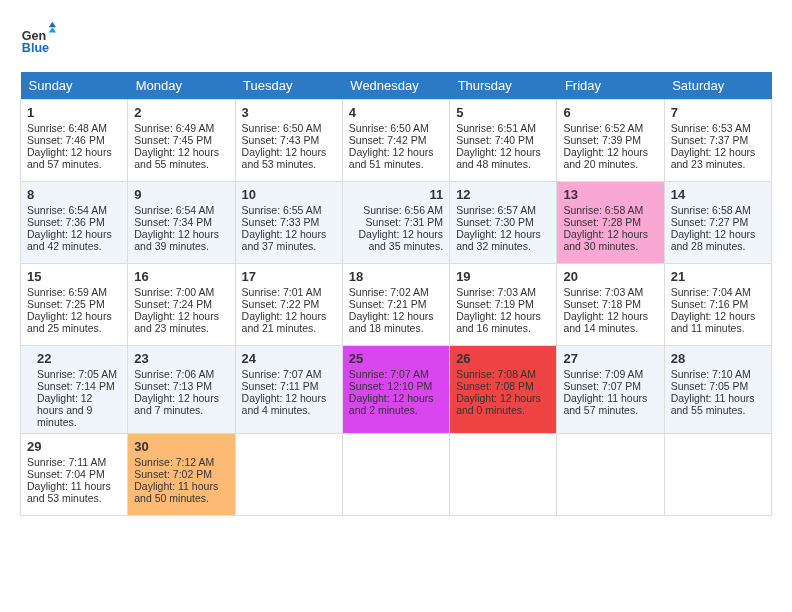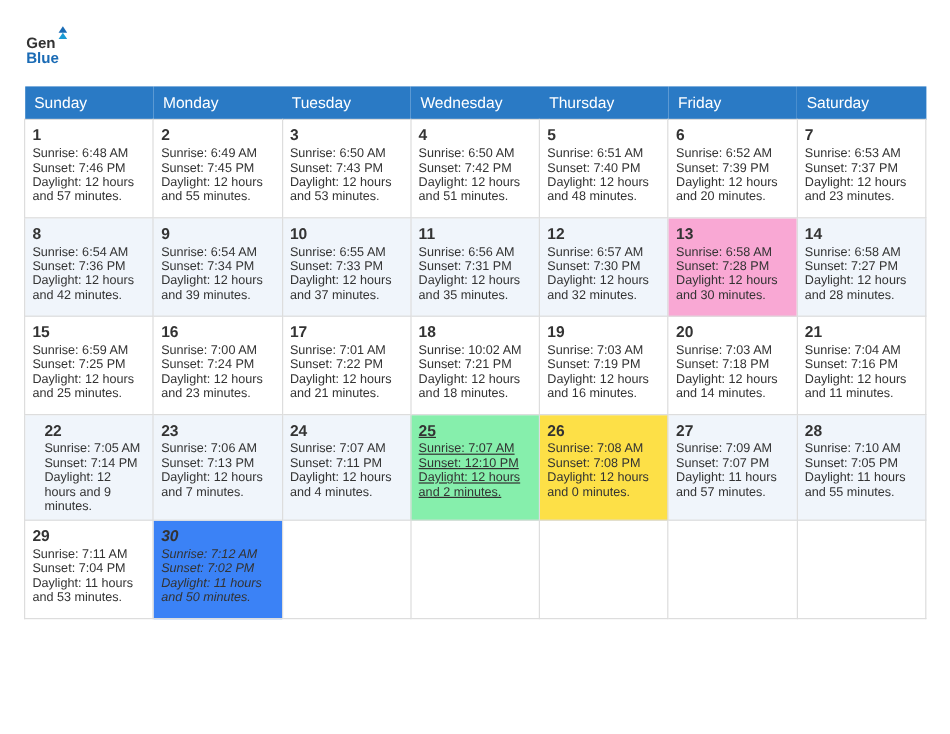--- a/index.html
+++ b/index.html
@@ -120,46 +120,46 @@
         <td style="background-color: rgb(255, 255, 255);"><span class="day-num">3</span><span>Sunrise: 6:50 AM</span><br><span>Sunset: 7:43 PM</span><br><span>Daylight: 12 hours and 53 minutes.</span></td>
         <td style="background-color: rgb(255, 255, 255);"><span class="day-num">4</span><span>Sunrise: 6:50 AM</span><br><span>Sunset: 7:42 PM</span><br><span>Daylight: 12 hours and 51 minutes.</span></td>
         <td style="background-color: rgb(255, 255, 255);"><span class="day-num">5</span><span>Sunrise: 6:51 AM</span><br><span>Sunset: 7:40 PM</span><br><span>Daylight: 12 hours and 48 minutes.</span></td>
         <td style="background-color: rgb(255, 255, 255);"><span class="day-num">6</span><span>Sunrise: 6:52 AM</span><br><span>Sunset: 7:39 PM</span><br><span>Daylight: 12 hours and 20 minutes.</span></td>
         <td style="background-color: rgb(255, 255, 255);"><span class="day-num">7</span><span>Sunrise: 6:53 AM</span><br><span>Sunset: 7:37 PM</span><br><span>Daylight: 12 hours and 23 minutes.</span></td>
       </tr>
       <tr>
         <td style="background-color: rgb(240, 245, 251);"><span class="day-num">8</span><span>Sunrise: 6:54 AM</span><br><span>Sunset: 7:36 PM</span><br><span>Daylight: 12 hours and 42 minutes.</span></td>
         <td style="background-color: rgb(240, 245, 251);"><span class="day-num">9</span><span>Sunrise: 6:54 AM</span><br><span>Sunset: 7:34 PM</span><br><span>Daylight: 12 hours and 39 minutes.</span></td>
         <td style="background-color: rgb(240, 245, 251);"><span class="day-num">10</span><span>Sunrise: 6:55 AM</span><br><span>Sunset: 7:33 PM</span><br><span>Daylight: 12 hours and 37 minutes.</span></td>
-        <td style="background-color: rgb(240, 245, 251);"><span class="day-num">11</span><span>Sunrise: 6:56 AM</span><br><span>Sunset: 7:31 PM</span><br><span>Daylight: 12 hours and 35 minutes.</span></td>
+        <td style="background-color: rgb(240, 245, 251); text-align: right;"><span class="day-num">11</span><span>Sunrise: 6:56 AM</span><br><span>Sunset: 7:31 PM</span><br><span>Daylight: 12 hours and 35 minutes.</span></td>
         <td style="background-color: rgb(240, 245, 251);"><span class="day-num">12</span><span>Sunrise: 6:57 AM</span><br><span>Sunset: 7:30 PM</span><br><span>Daylight: 12 hours and 32 minutes.</span></td>
         <td style="background-color: #f9a8d4;"><span class="day-num">13</span><span>Sunrise: 6:58 AM</span><br><span>Sunset: 7:28 PM</span><br><span>Daylight: 12 hours and 30 minutes.</span></td>
         <td style="background-color: rgb(240, 245, 251);"><span class="day-num">14</span><span>Sunrise: 6:58 AM</span><br><span>Sunset: 7:27 PM</span><br><span>Daylight: 12 hours and 28 minutes.</span></td>
       </tr>
       <tr>
         <td style="background-color: rgb(255, 255, 255);"><span class="day-num">15</span><span>Sunrise: 6:59 AM</span><br><span>Sunset: 7:25 PM</span><br><span>Daylight: 12 hours and 25 minutes.</span></td>
         <td style="background-color: rgb(255, 255, 255);"><span class="day-num">16</span><span>Sunrise: 7:00 AM</span><br><span>Sunset: 7:24 PM</span><br><span>Daylight: 12 hours and 23 minutes.</span></td>
         <td style="background-color: rgb(255, 255, 255);"><span class="day-num">17</span><span>Sunrise: 7:01 AM</span><br><span>Sunset: 7:22 PM</span><br><span>Daylight: 12 hours and 21 minutes.</span></td>
-        <td style="background-color: rgb(255, 255, 255);"><span class="day-num">18</span><span>Sunrise: 10:02 AM</span><br><span>Sunset: 7:21 PM</span><br><span>Daylight: 12 hours and 18 minutes.</span></td>
+        <td style="background-color: rgb(255, 255, 255);"><span class="day-num">18</span><span>Sunrise: 7:02 AM</span><br><span>Sunset: 7:21 PM</span><br><span>Daylight: 12 hours and 18 minutes.</span></td>
         <td style="background-color: rgb(255, 255, 255);"><span class="day-num">19</span><span>Sunrise: 7:03 AM</span><br><span>Sunset: 7:19 PM</span><br><span>Daylight: 12 hours and 16 minutes.</span></td>
         <td style="background-color: rgb(255, 255, 255);"><span class="day-num">20</span><span>Sunrise: 7:03 AM</span><br><span>Sunset: 7:18 PM</span><br><span>Daylight: 12 hours and 14 minutes.</span></td>
         <td style="background-color: rgb(255, 255, 255);"><span class="day-num">21</span><span>Sunrise: 7:04 AM</span><br><span>Sunset: 7:16 PM</span><br><span>Daylight: 12 hours and 11 minutes.</span></td>
       </tr>
       <tr>
         <td style="background-color: rgb(240, 245, 251); padding-left: 16px;"><span class="day-num">22</span><span>Sunrise: 7:05 AM</span><br><span>Sunset: 7:14 PM</span><br><span>Daylight: 12 hours and 9 minutes.</span></td>
         <td style="background-color: rgb(240, 245, 251);"><span class="day-num">23</span><span>Sunrise: 7:06 AM</span><br><span>Sunset: 7:13 PM</span><br><span>Daylight: 12 hours and 7 minutes.</span></td>
         <td style="background-color: rgb(240, 245, 251);"><span class="day-num">24</span><span>Sunrise: 7:07 AM</span><br><span>Sunset: 7:11 PM</span><br><span>Daylight: 12 hours and 4 minutes.</span></td>
-        <td style="background-color: #86efac; text-decoration: underline;"><span class="day-num">25</span><span>Sunrise: 7:07 AM</span><br><span>Sunset: 12:10 PM</span><br><span>Daylight: 12 hours and 2 minutes.</span></td>
-        <td style="background-color: #fde047; margin-left: 19px;"><span class="day-num">26</span><span>Sunrise: 7:08 AM</span><br><span>Sunset: 7:08 PM</span><br><span>Daylight: 12 hours and 0 minutes.</span></td>
+        <td style="background-color: #d946ef;"><span class="day-num">25</span><span>Sunrise: 7:07 AM</span><br><span>Sunset: 12:10 PM</span><br><span>Daylight: 12 hours and 2 minutes.</span></td>
+        <td style="background-color: #ef4444; margin-left: 19px;"><span class="day-num">26</span><span>Sunrise: 7:08 AM</span><br><span>Sunset: 7:08 PM</span><br><span>Daylight: 12 hours and 0 minutes.</span></td>
         <td style="background-color: rgb(240, 245, 251);"><span class="day-num">27</span><span>Sunrise: 7:09 AM</span><br><span>Sunset: 7:07 PM</span><br><span>Daylight: 11 hours and 57 minutes.</span></td>
         <td style="background-color: rgb(240, 245, 251);"><span class="day-num">28</span><span>Sunrise: 7:10 AM</span><br><span>Sunset: 7:05 PM</span><br><span>Daylight: 11 hours and 55 minutes.</span></td>
       </tr>
       <tr>
         <td style="background-color: rgb(255, 255, 255);"><span class="day-num">29</span><span>Sunrise: 7:11 AM</span><br><span>Sunset: 7:04 PM</span><br><span>Daylight: 11 hours and 53 minutes.</span></td>
-        <td style="background-color: #3b82f6; font-style: italic;"><span class="day-num">30</span><span>Sunrise: 7:12 AM</span><br><span>Sunset: 7:02 PM</span><br><span>Daylight: 11 hours and 50 minutes.</span></td>
+        <td style="background-color: #fdba74;"><span class="day-num">30</span><span>Sunrise: 7:12 AM</span><br><span>Sunset: 7:02 PM</span><br><span>Daylight: 11 hours and 50 minutes.</span></td>
         <td class="empty-cell"></td>
         <td class="empty-cell"></td>
         <td class="empty-cell"></td>
         <td class="empty-cell"></td>
         <td class="empty-cell"></td>
       </tr>
     </tbody>
 </table>
 
 </body></html>

